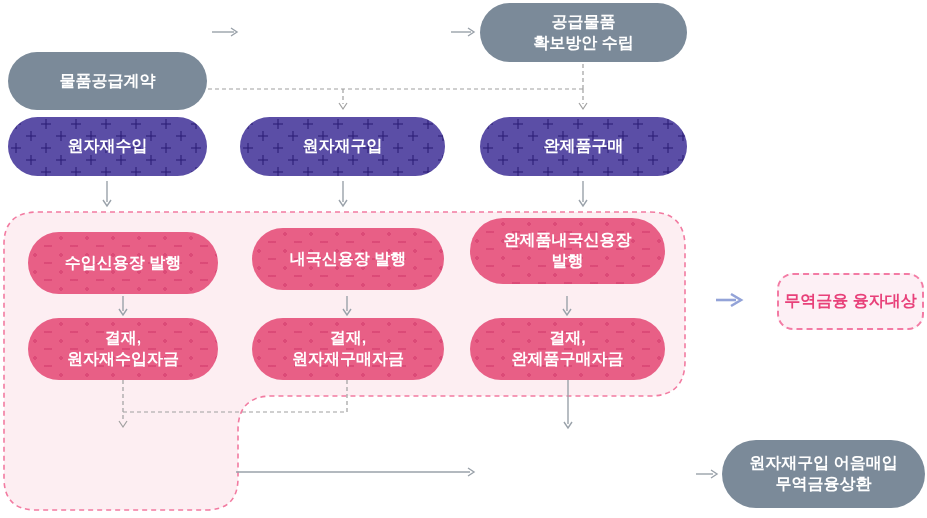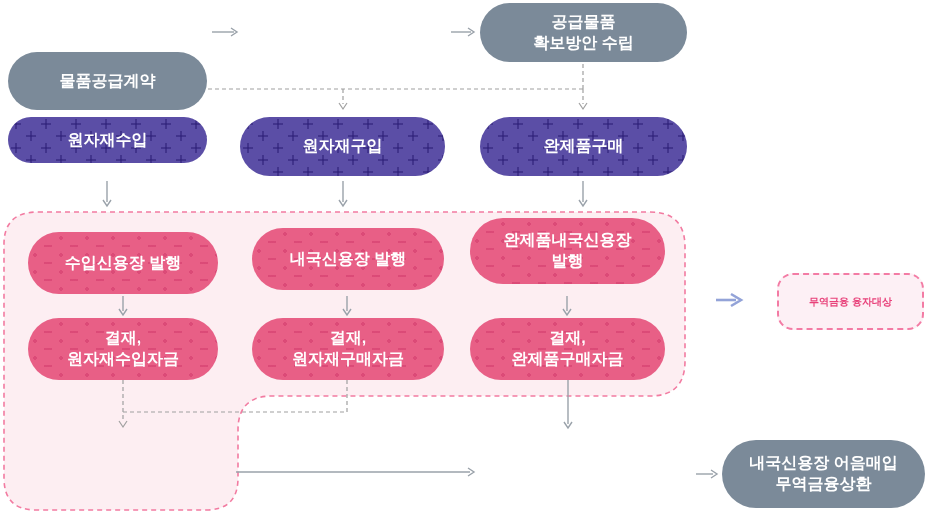--- a/index.html
+++ b/index.html
@@ -37,21 +37,21 @@
     background-color:#e85f86;
     background-image:
       radial-gradient(circle 2px at 7px 6px, rgba(190,28,84,.30) 98%, transparent),
       radial-gradient(ellipse 4px 1.5px at 20px 14px, rgba(190,28,84,.30) 98%, transparent);
     background-size:26px 17px;
   }
   .side-note {
     position:absolute; z-index:2;
     display:flex; align-items:center; justify-content:center;
     text-align:center;
-    font-weight:bold; font-size:10px;
+    font-weight:bold; font-size:16px;
     color:#e8417a;
     background:#fdf0f5;
     border:2px dashed #f37ba4;
     border-radius:16px;
     box-sizing:border-box;
   }
 </style>
 </head>
 <body>
 
@@ -112,21 +112,21 @@
   </svg>
 
   <div class="node gray" style="left:8px;   top:4px; width:199px; height:58px;margin-top:48px;">
     <span>물품공급계약</span>
   </div>
   <div class="node gray" style="left:480px; top:3px; width:207px; height:59px;">
     <span>공급물품
 확보방안 수립</span>
   </div>
 
-  <div class="node purple" style="left:8px;   top:117px; width:199px; height:46px;">
+  <div class="node purple" style="left:8px;   top:117px; width:199px; height:59px;">
     <span>원자재수입</span>
   </div>
   <div class="node purple" style="left:240px; top:117px; width:205px; height:59px;">
     <span>원자재구입</span>
   </div>
   <div class="node purple" style="left:480px; top:117px; width:207px; height:59px;">
     <span>완제품구매</span>
   </div>
 
   <div class="node pink" style="left:28px;  top:232px; width:190px; height:62px;">
@@ -148,21 +148,21 @@
     <span>결재,
 원자재구매자금</span>
   </div>
   <div class="node pink" style="left:470px; top:318px; width:195px; height:62px;">
     <span>결재,
 완제품구매자금</span>
   </div>
 
 
   <div class="node gray" style="left:722px; top:440px; width:203px; height:68px;">
-    <span>내국신용장 어음매입
+    <span>원자재구입 어음매입
 무역금융상환</span>
   </div>
 
   <div class="side-note" style="left:777px; top:273px; width:147px; height:57px;">
     <span>무역금융 융자대상</span>
   </div>
 
 </div>
 
 </body></html>

